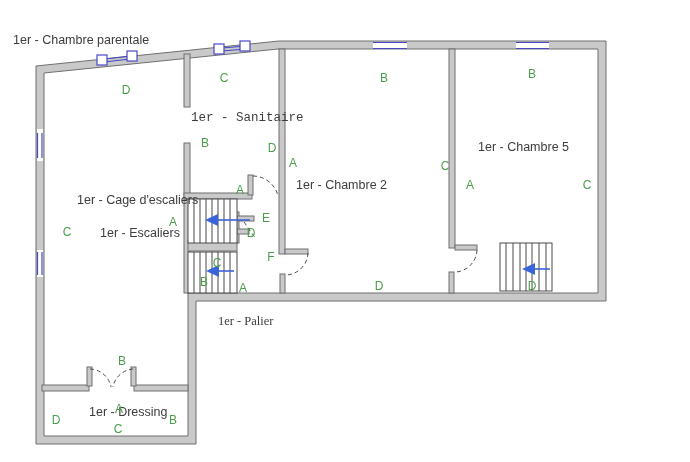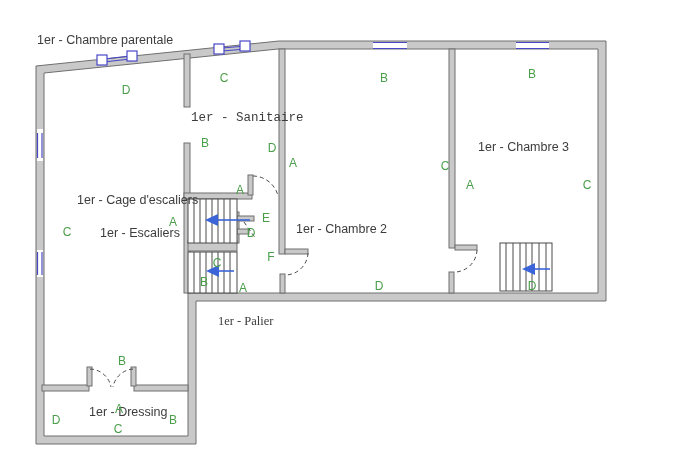--- a/index.html
+++ b/index.html
@@ -153,24 +153,24 @@
       </g>
       <g>
         <rect class="wingap" x="37" y="250" width="6" height="27"></rect>
         <line class="winline" x1="37.5" y1="252" x2="37.5" y2="275"></line>
         <line class="winline" x1="42" y1="252" x2="42" y2="275"></line>
       </g>
     </g>
   </svg>
 
   <div class="labels" id="labels">
-      <span class="room-label" style="left: 13px; top: 33px; margin-left: 24px;">1er - Chambre parentale</span>
+      <span class="room-label" style="left: 13px; top: 33px;">1er - Chambre parentale</span>
       <span class="room-label" style="left: 191px; top: 111px; font-family: Liberation Mono, monospace;">1er - Sanitaire</span>
-      <span class="room-label" style="left: 296px; top: 178px; margin-top: 44px;">1er - Chambre 2</span>
-      <span class="room-label" style="left: 478px; top: 140px;">1er - Chambre 3</span>
+      <span class="room-label" style="left: 296px; top: 178px;">1er - Chambre 2</span>
+      <span class="room-label" style="left: 478px; top: 140px;">1er - Chambre 5</span>
       <span class="room-label" style="left: 77px; top: 193px;">1er - Cage d'escaliers</span>
       <span class="room-label" style="left: 100px; top: 226px; text-align: right;">1er - Escaliers</span>
       <span class="room-label" style="left: 218px; top: 314px; font-family: Liberation Serif, serif;">1er - Palier</span>
       <span class="room-label" style="left: 66px; top: 405px; margin-left: 23px;">1er - Dressing</span>
       <span class="letter-label" style="left: 126px; top: 90px;">D</span>
       <span class="letter-label" style="left: 224px; top: 78px;">C</span>
       <span class="letter-label" style="left: 205px; top: 143px;">B</span>
       <span class="letter-label" style="left: 272px; top: 148px;">D</span>
       <span class="letter-label" style="left: 293px; top: 163px;">A</span>
       <span class="letter-label" style="left: 384px; top: 78px;">B</span>

